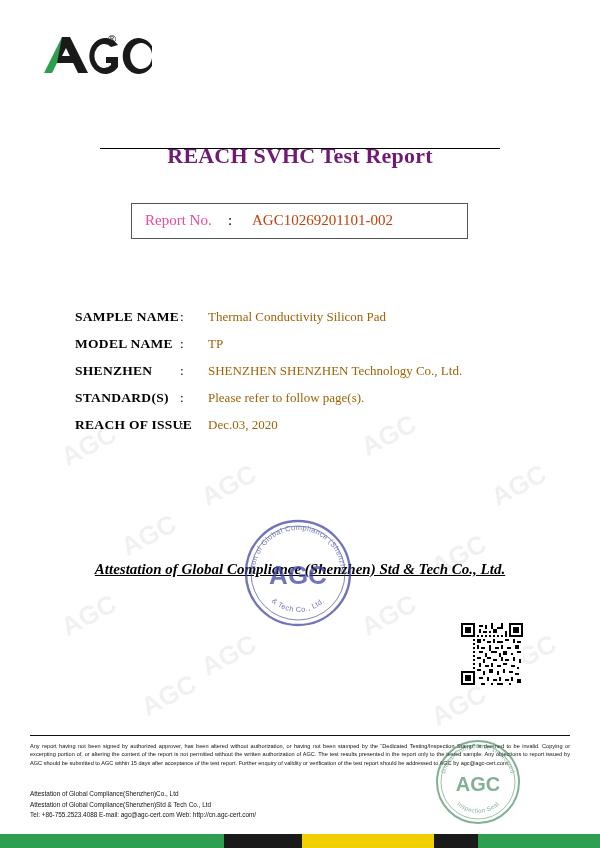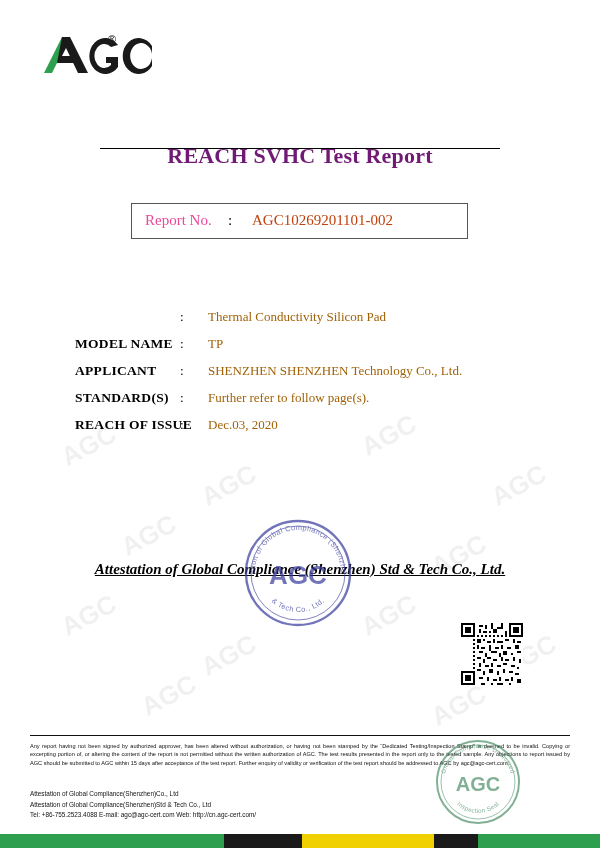--- a/index.html
+++ b/index.html
@@ -250,37 +250,38 @@
   <div class="title">REACH SVHC Test Report</div>
   <div class="title-rule"></div>
 
   <div class="report-box"></div>
   <div class="report-label">Report No.</div>
   <div class="report-colon">:</div>
   <div class="report-value">AGC10269201101-002</div>
 
   <div class="fields">
     <div class="field-row">
+      <span class="field-label">SAMPLE NAME</span>
       <span class="field-colon">:</span>
       <span class="field-value">Thermal  Conductivity Silicon Pad</span>
     </div>
     <div class="field-row">
       <span class="field-label">MODEL NAME</span>
       <span class="field-colon">:</span>
       <span class="field-value">TP</span>
     </div>
     <div class="field-row">
-      <span class="field-label">APPLICANT</span>
+      <span class="field-label">SHENZHEN</span>
       <span class="field-colon">:</span>
       <span class="field-value">SHENZHEN  SHENZHEN  Technology Co., Ltd.</span>
     </div>
     <div class="field-row">
       <span class="field-label">STANDARD(S)</span>
       <span class="field-colon">:</span>
-      <span class="field-value">Further refer to follow page(s).</span>
+      <span class="field-value">Please refer to follow page(s).</span>
     </div>
     <div class="field-row">
       <span class="field-label">REACH OF ISSUE</span>
       <span class="field-colon">:</span>
       <span class="field-value">Dec.03, 2020</span>
     </div>
   </div>
 
   <div class="wm" style="left:60px; top:430px;">AGC</div>
   <div class="wm" style="left:200px; top:470px;">AGC</div>

